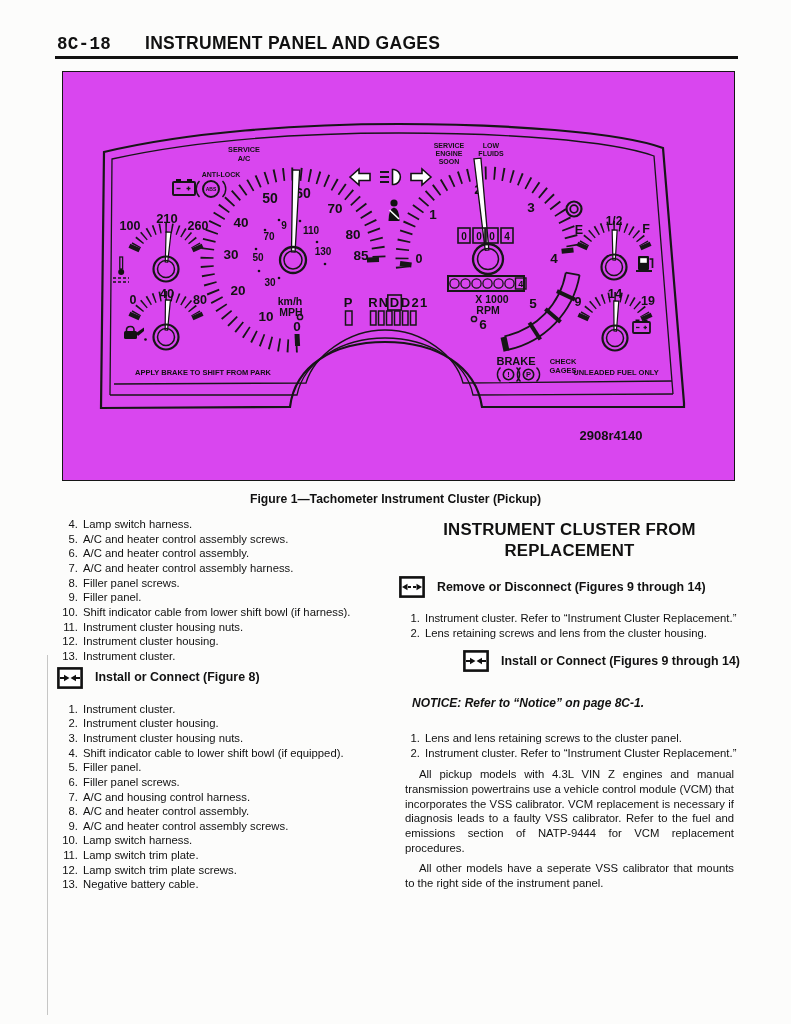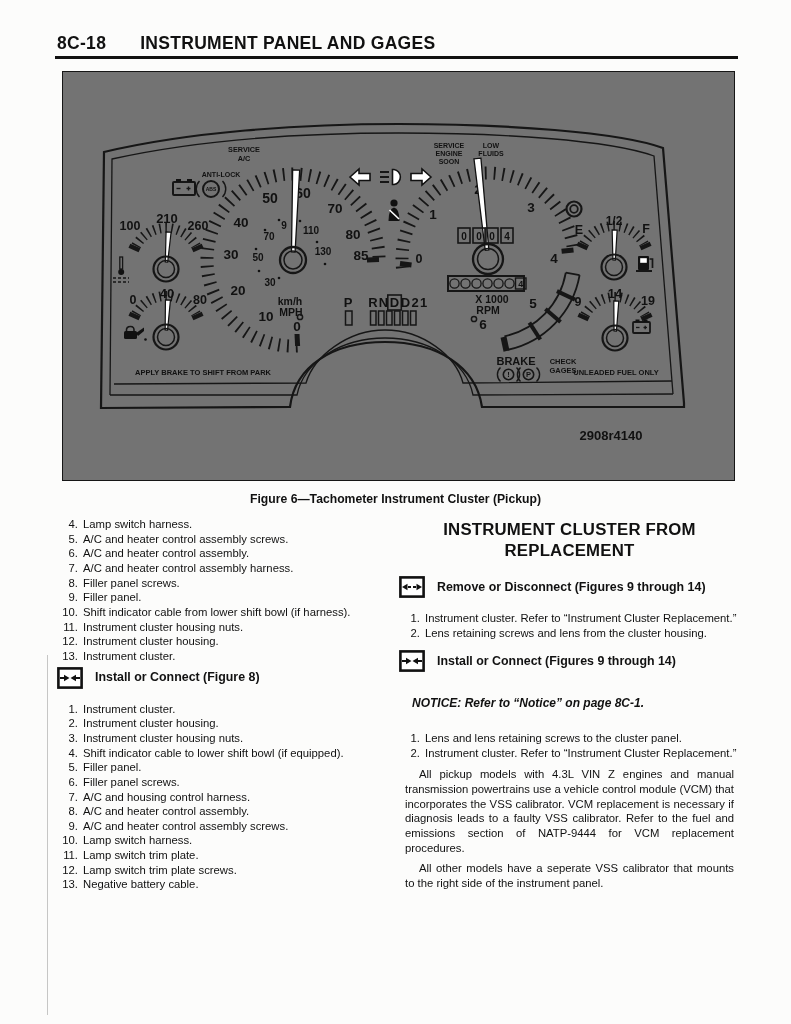--- a/index.html
+++ b/index.html
@@ -3,24 +3,24 @@
 <meta charset="utf-8">
 <style>
   html,body{margin:0;padding:0;}
   body{
     width:791px;height:1024px;position:relative;overflow:hidden;
     background:#fcfcfb;color:#111;
     font-family:"Liberation Sans",sans-serif;
   }
   
   .page-header{position:absolute;left:57px;top:33px;font-weight:bold;font-size:17.5px;letter-spacing:.3px;white-space:nowrap;}
-  .page-header .code{margin-right:34px;}
+  .page-header .code{margin-right:34px;font-family:Liberation Mono, monospace;}
   .header-rule{position:absolute;left:55px;top:56px;width:683px;height:3px;background:#111;}
   
-  .figure-box{position:absolute;left:62px;top:71px;width:671px;height:408px;border:1.6px solid #161616;background:#737373;}
+  .figure-box{position:absolute;left:62px;top:71px;width:671px;height:408px;border:1.6px solid #161616;background:#d946ef;}
   .figure-caption{position:absolute;left:0;top:492px;width:791px;text-align:center;font-weight:bold;font-size:12.2px;}
   svg{display:block;}
   svg text{fill:#111;font-family:"Liberation Sans",sans-serif;font-weight:bold;}
   .ln{stroke:#161616;fill:none;}
   
   .col{position:absolute;font-size:11.3px;line-height:14.65px;}
   .col-left{left:57px;top:517px;width:331px;}
   .col-right{left:399px;top:519px;width:341px;}
   .li{display:flex;}
   .li .num{width:21px;text-align:right;margin-right:5px;flex:none;font-weight:500;}
@@ -311,21 +311,21 @@
   <g>
     <text x="500" y="292" font-size="7.5" text-anchor="middle">CHECK</text>
     <text x="500" y="300.5" font-size="7.5" text-anchor="middle">GAGES</text>
   </g>
   <text x="553" y="303" font-size="7.5" text-anchor="middle">UNLEADED FUEL ONLY</text>
 
   <text x="548" y="368" font-size="13" text-anchor="middle">2908r4140</text>
 </svg>
 </div>
 
-<div class="figure-caption">Figure 6—Tachometer Instrument Cluster (Pickup)</div>
+<div class="figure-caption">Figure 1—Tachometer Instrument Cluster (Pickup)</div>
 
 <div class="col col-left">
   <div>
     <div class="li">
         <span class="num">4.</span>
         <span class="txt">Lamp switch harness.</span>
       </div>
     <div class="li">
         <span class="num">5.</span>
         <span class="txt">A/C and heater control assembly screws.</span>
@@ -456,21 +456,21 @@
     <div class="li">
         <span class="num">1.</span>
         <span class="txt">Instrument cluster. Refer to “Instrument Cluster Replacement.”</span>
       </div>
     <div class="li">
         <span class="num">2.</span>
         <span class="txt">Lens retaining screws and lens from the cluster housing.</span>
       </div>
   </div>
 
-  <div class="icon-row" style="margin-top:10px;">
+  <div class="icon-row" style="margin-top:10px;justify-content:flex-end;">
     <span class="op-icon">
       <svg viewBox="0 0 26 22" width="26" height="22">
         <rect x="1.4" y="1.4" width="23.2" height="19.2" fill="#fff" stroke="#111" stroke-width="2.6"></rect>
         <line x1="3" y1="11" x2="8" y2="11" stroke="#111" stroke-width="2"></line>
         <polygon points="12.5,11 7,7.8 7,14.2" fill="#111"></polygon>
         <line x1="23" y1="11" x2="18" y2="11" stroke="#111" stroke-width="2"></line>
         <polygon points="13.5,11 19,7.8 19,14.2" fill="#111"></polygon>
       </svg>
     </span>
     <span class="op-label">Install or Connect (Figures 9 through 14)</span>

